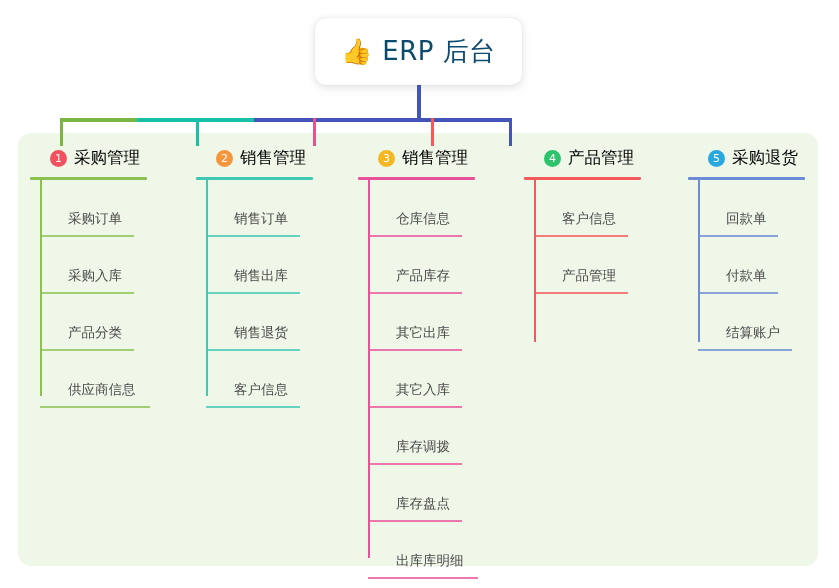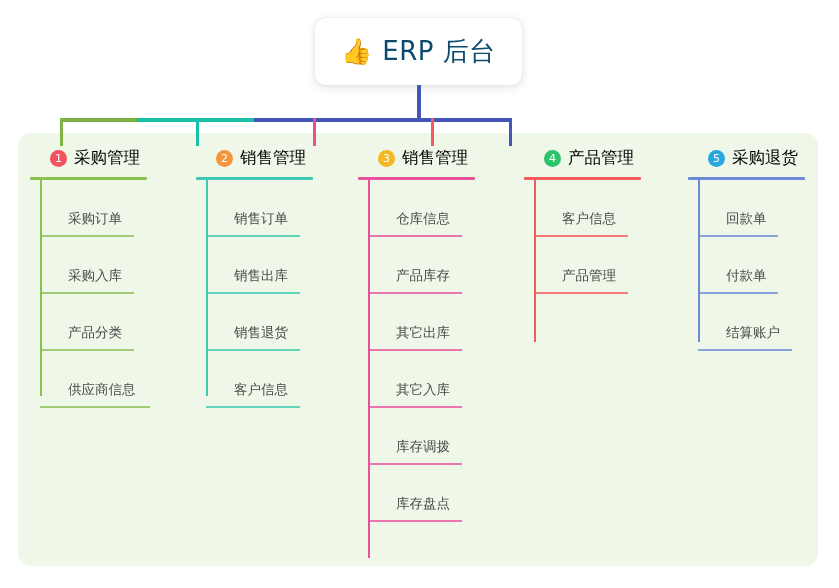--- a/index.html
+++ b/index.html
@@ -245,20 +245,24 @@
           <div class="item-rule" style="width: 94px; background: rgb(232, 82, 154); opacity: 0.78;"></div>
         </div>
         <div class="item">
           <span class="item-label">库存调拨</span>
           <div class="item-rule" style="width: 94px; background: rgb(232, 82, 154); opacity: 0.78;"></div>
         </div>
         <div class="item">
           <span class="item-label">库存盘点</span>
           <div class="item-rule" style="width: 94px; background: rgb(232, 82, 154); opacity: 0.78;"></div>
         </div>
+        <div class="item">
+          <span class="item-label">出库库明细</span>
+          <div class="item-rule" style="width: 110px; background: rgb(232, 82, 154); opacity: 0.78;"></div>
+        </div>
       </div>
     </div>
     <div class="column" style="left: 524px;">
       <div class="col-head">
         <span class="badge" style="background: rgb(44, 195, 107);">4</span>
         <span class="col-title">产品管理</span>
       </div>
       <div class="col-rule" style="width: 117px; background: rgb(244, 89, 91);"></div>
       <div class="col-body">
         <div class="spine" style="background: rgb(244, 89, 91); height: 162px;"></div>

